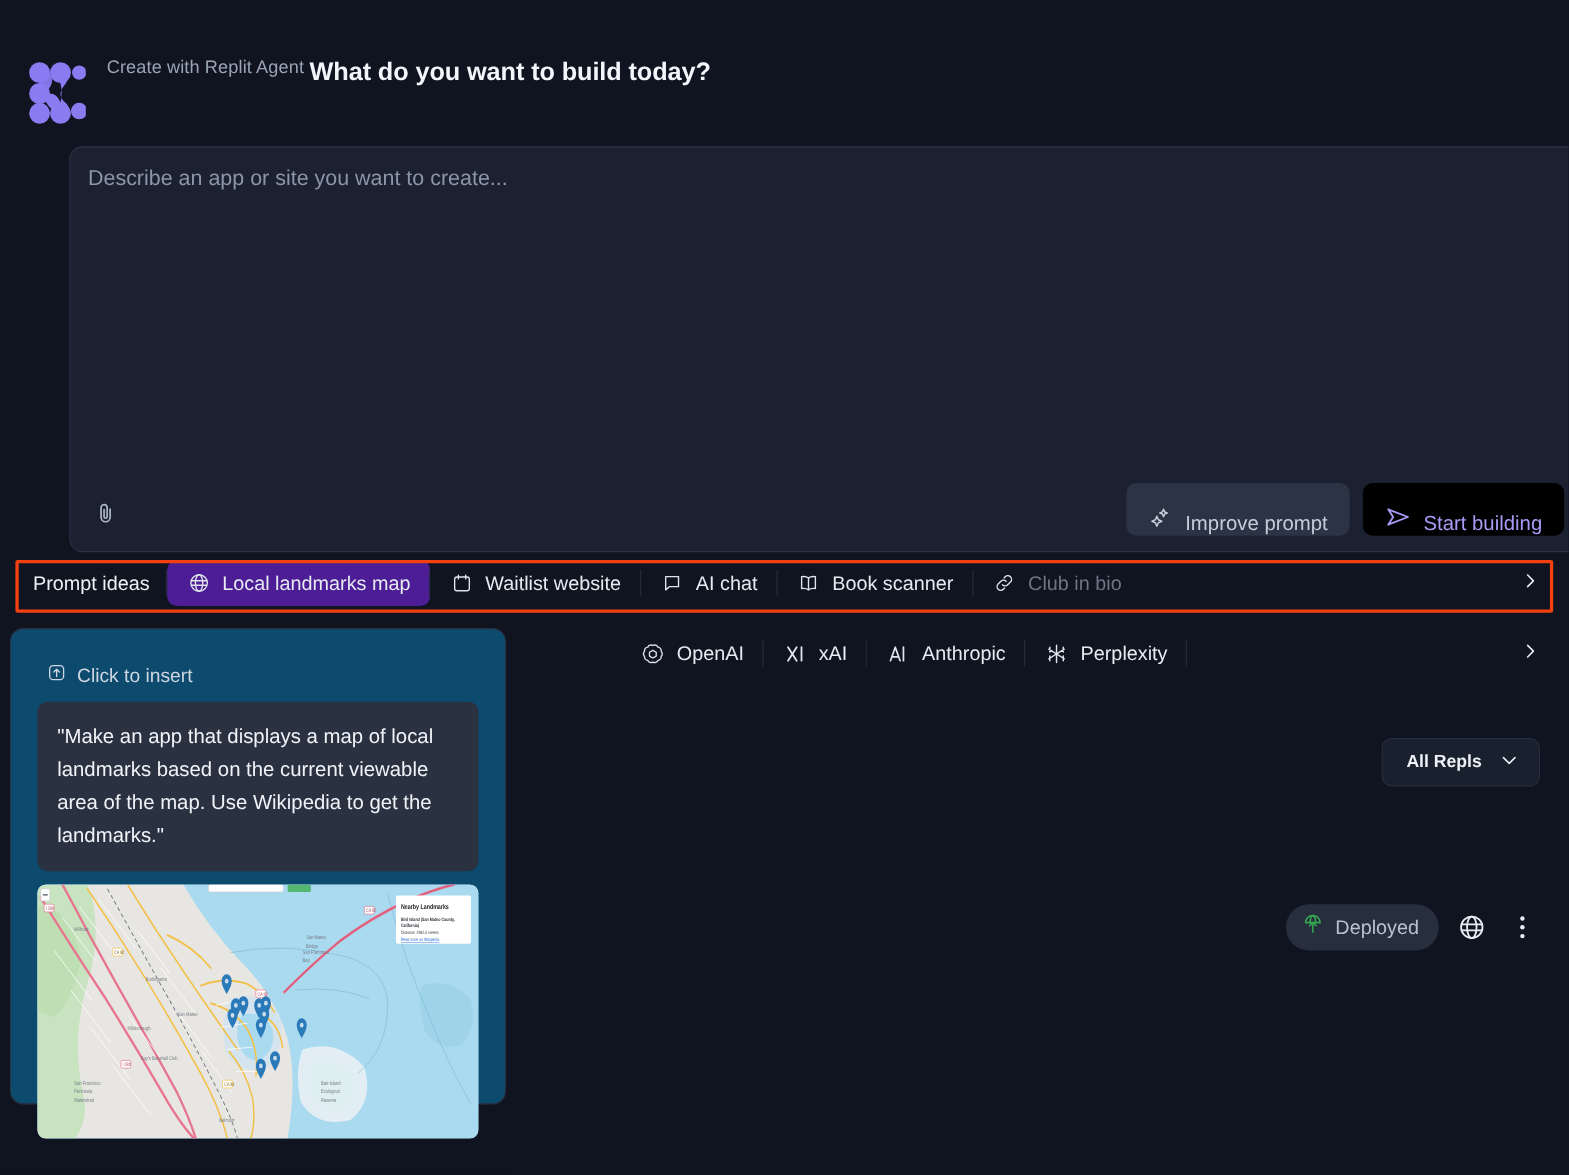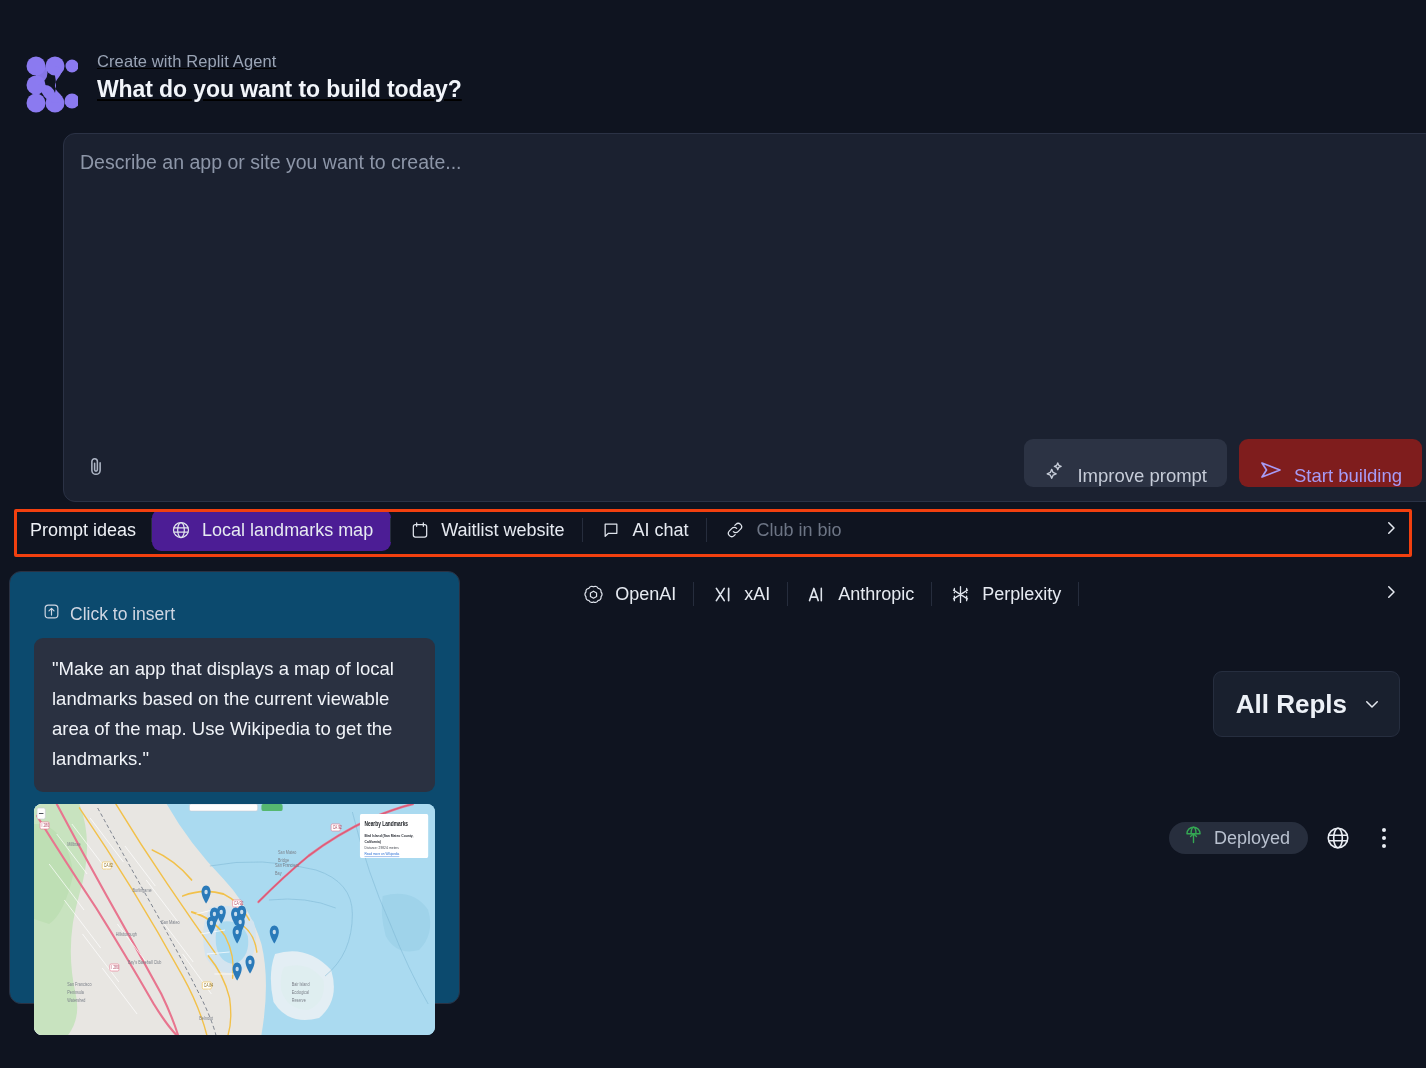--- a/index.html
+++ b/index.html
@@ -11,21 +11,21 @@
     overflow: hidden;
   }
   body { position: relative; }
 
   
   .header {
     position: absolute; left: 26px; top: 52px;
     display: flex; align-items: flex-start; gap: 19px;
   }
   .logo { width: 52px; height: 58px; flex: none; margin-top: 3px; }
-  .header-text { display: flex; flex-direction: column; gap: 5px; text-decoration: underline; }
+  .header-text { display: flex; flex-direction: row; gap: 5px; }
   .eyebrow {
     font-size: 16.5px; color: #9aa4b5; letter-spacing: .1px;
   }
   .headline {
     font-size: 23px; font-weight: bold; color: #f2f5fa; letter-spacing: -.1px;
   }
 
   
   .composer {
     position: absolute; left: 26px; top: 133px;
@@ -50,21 +50,21 @@
     display: flex; align-items: center; gap: 12px;
   }
   .btn {
     display: flex; align-items: flex-end; gap: 11px;
     height: 48px; padding: 0 20px;
     border-radius: 9px; border: none;
     font-size: 18.5px; cursor: pointer;
     font-family: "Liberation Sans", sans-serif;
   }
   .btn-improve { background: #2c3344; color: #c6ccd8; }
-  .btn-start { background: #7f1d1d; color: #a79bf5; }
+  .btn-start { background: #000000; color: #a79bf5; }
 
   
   .chiprow {
     position: absolute; left: 14px;
     width: 1398px; height: 48px;
     display: flex; 
   }
   .chiprow.ideas { top: 509px; }
   .chiprow.integrations { top: 573px; }
   .ideas-outline {
@@ -127,33 +127,33 @@
     position: relative;
     background: #a9d7ef;
     cursor: pointer;
   }
   .map-thumb svg { display: block; width: 100%; height: 100%; }
 
   
   .all-repls {
     position: absolute; right: 26px; top: 671px;
     display: flex; align-items: center; gap: 16px;
-    height: 66px; padding: 0 18px 0 22px;
+    height: 44px; padding: 0 18px 0 22px;
     background: #19202e; border: 1px solid #262e3f;
     border-radius: 9px;
-    font-size: 26px; font-weight: bold; color: #edf1f7;
+    font-size: 16px; font-weight: bold; color: #edf1f7;
     cursor: pointer;
   }
   .repl-status {
     position: absolute; right: 26px; top: 822px;
     display: flex; align-items: center; gap: 14px;
   }
   .deployed-badge {
     display: flex; align-items: center; gap: 10px;
-    height: 32px; padding: 0 18px 0 14px;
+    height: 42px; padding: 0 18px 0 14px;
     background: #272e3d; border-radius: 21px;
     font-size: 18px; color: #b9c1cf;
     cursor: pointer;
   }
   .icon-btn {
     width: 32px; height: 32px;
     display: flex; align-items: center; justify-content: center;
     color: #e9edf3; cursor: pointer;
   }
   .kebab { display: flex; flex-direction: column; gap: 4px; align-items: center; }
@@ -251,20 +251,30 @@
   <div class="chip">
     <span class="chip-icon">
       <svg width="20" height="20" viewBox="0 0 24 24" fill="none" stroke="currentColor" stroke-width="1.5" stroke-linejoin="round">
         <path d="M5 5h14v11H9l-4 3.5z"></path>
       </svg>
     </span>
     <span class="chip-text">AI chat</span>
     <span class="sep"></span>
   </div>
 
+  <div class="chip">
+    <span class="chip-icon">
+      <svg width="20" height="20" viewBox="0 0 24 24" fill="none" stroke="currentColor" stroke-width="1.5" stroke-linejoin="round">
+        <path d="M12 6.5C10.2 5 7.8 4.6 4.5 5v13c3.3-.4 5.7 0 7.5 1.5 1.8-1.5 4.2-1.9 7.5-1.5V5c-3.3-.4-5.7 0-7.5 1.5z"></path>
+          <path d="M12 6.5v13"></path>
+      </svg>
+    </span>
+    <span class="chip-text">Book scanner</span>
+    <span class="sep"></span>
+  </div>
 
   <div class="chip faded nosep">
     <span class="chip-icon">
       <svg width="20" height="20" viewBox="0 0 24 24" fill="none" stroke="currentColor" stroke-width="1.5" stroke-linecap="round">
         <path d="M10 14a4 4 0 0 0 5.7 0l3-3a4 4 0 0 0-5.7-5.7l-1.2 1.2"></path>
         <path d="M14 10a4 4 0 0 0-5.7 0l-3 3A4 4 0 0 0 11 18.7l1.2-1.2"></path>
       </svg>
     </span>
     <span class="chip-text">Club in bio</span>
   </div>

